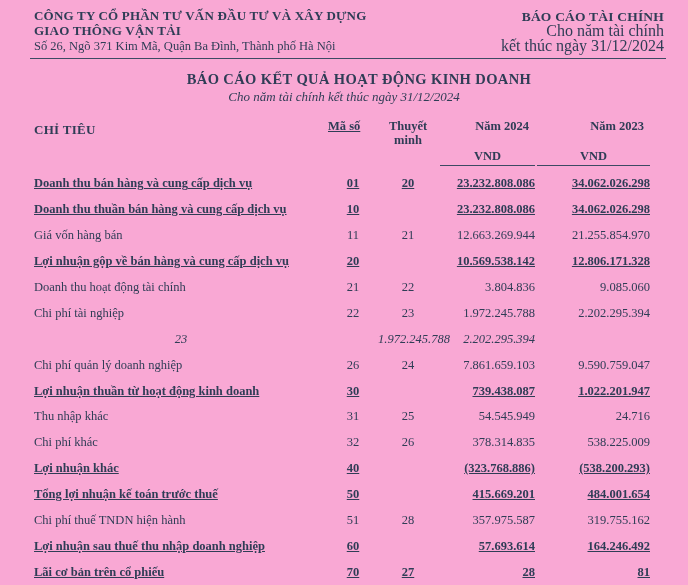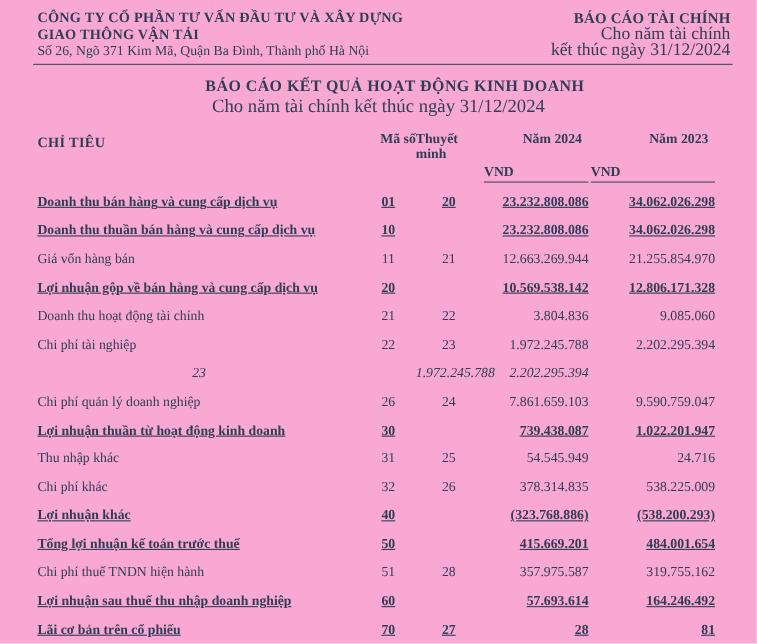--- a/index.html
+++ b/index.html
@@ -64,51 +64,52 @@
     margin-top: 12px;
   }
   .doc-title {
     font-weight: bold;
     font-size: 14.5px;
     letter-spacing: 0.4px;
     line-height: 17px;
     padding-left: 30px;
   }
   .doc-subtitle {
-    font-size: 17px;
+    font-style: italic;
+    font-size: 13px;
     line-height: 17px;
   }
 
   
   .fin-table {
     margin: 12px 38px 0 34px; 
     font-size: 12.5px;
   }
   .grid-cols {
     display: grid;
     grid-template-columns: 294px 50px 60px 97px 115px;
   }
   .thead-row {
     font-weight: bold;
     align-items: start;
     line-height: 14px;
   }
   .th-label { text-align: left; padding-top: 6px; font-size: 13px; letter-spacing: 0.3px; }
-  .th-code { text-align: right; padding-top: 2px; }
-  .th-note { text-align: left; padding-top: 2px; }
+  .th-code { text-align: left; padding-top: 2px; text-decoration: underline; }
+  .th-note { text-align: center; padding-top: 2px; }
   .th-year { text-align: right; padding-top: 2px; padding-right: 6px; }
 
   .vnd-row {
     font-weight: bold;
     height: 18px;
     align-items: end;
     margin-top: 1px;
   }
   .vnd-cell {
-    text-align: left;
+    text-align: center;
     border-bottom: 1.5px solid #3c4a63;
     padding-bottom: 1px;
     margin-left: 2px;
   }
 
   .tbody { margin-top: 5px; }
   .trow {
     height: 25.9px;
     align-items: center;
   }

